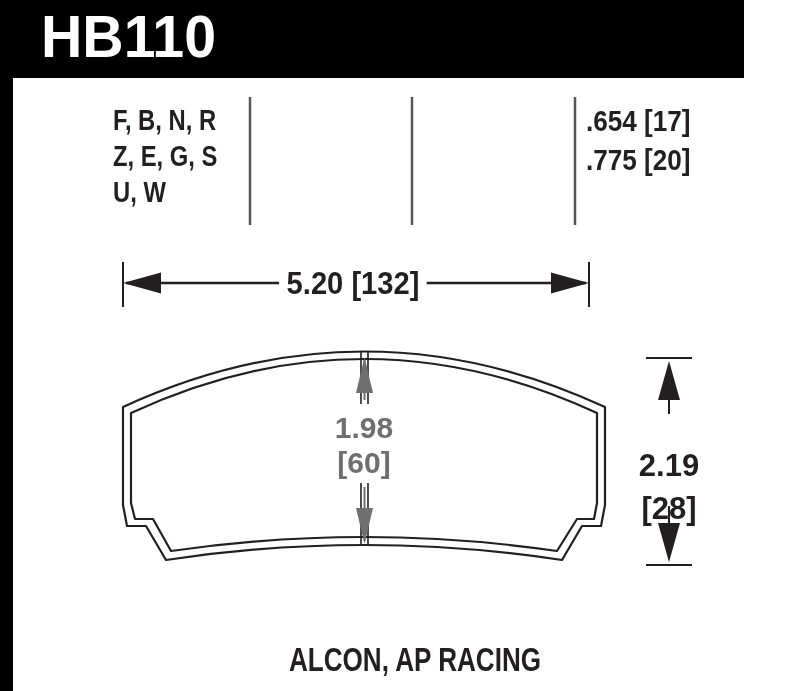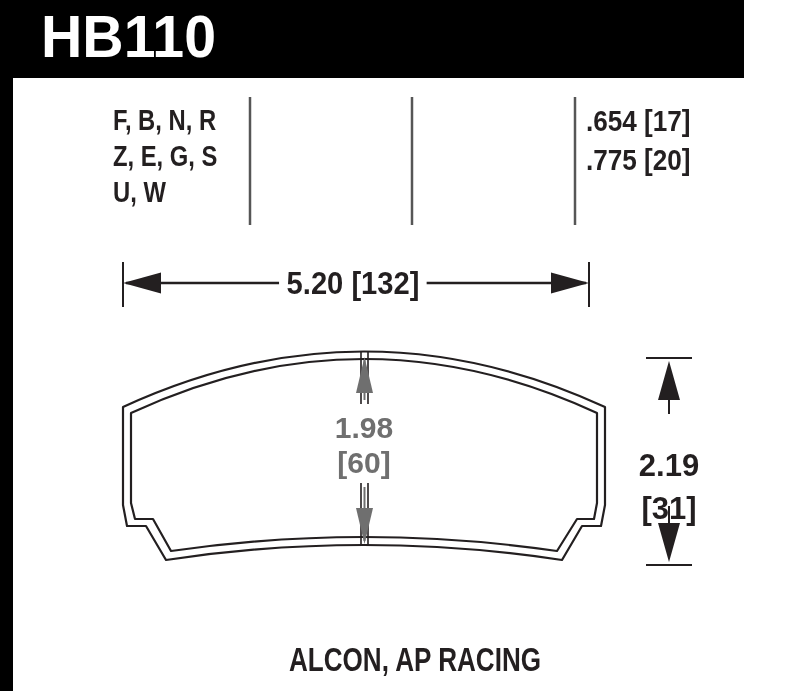--- a/index.html
+++ b/index.html
@@ -105,18 +105,18 @@
 
   <div class="dim-width">5.20 [132]</div>
 
   <div class="dim-inner">
     <div>1.98</div>
     <div>[60]</div>
   </div>
 
   <div class="dim-overall">
     <div>2.19</div>
-    <div>[31]</div>
+    <div>[28]</div>
   </div>
 
   <div class="applications">ALCON, AP RACING</div>
 
 </div>
 
 </body></html>

